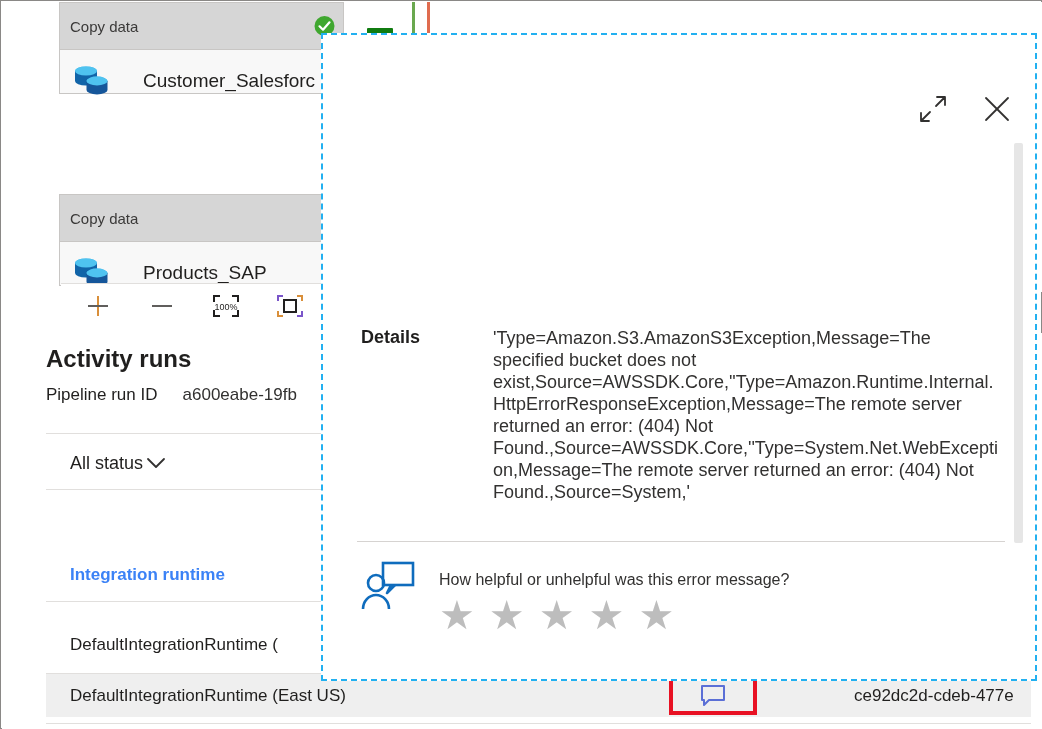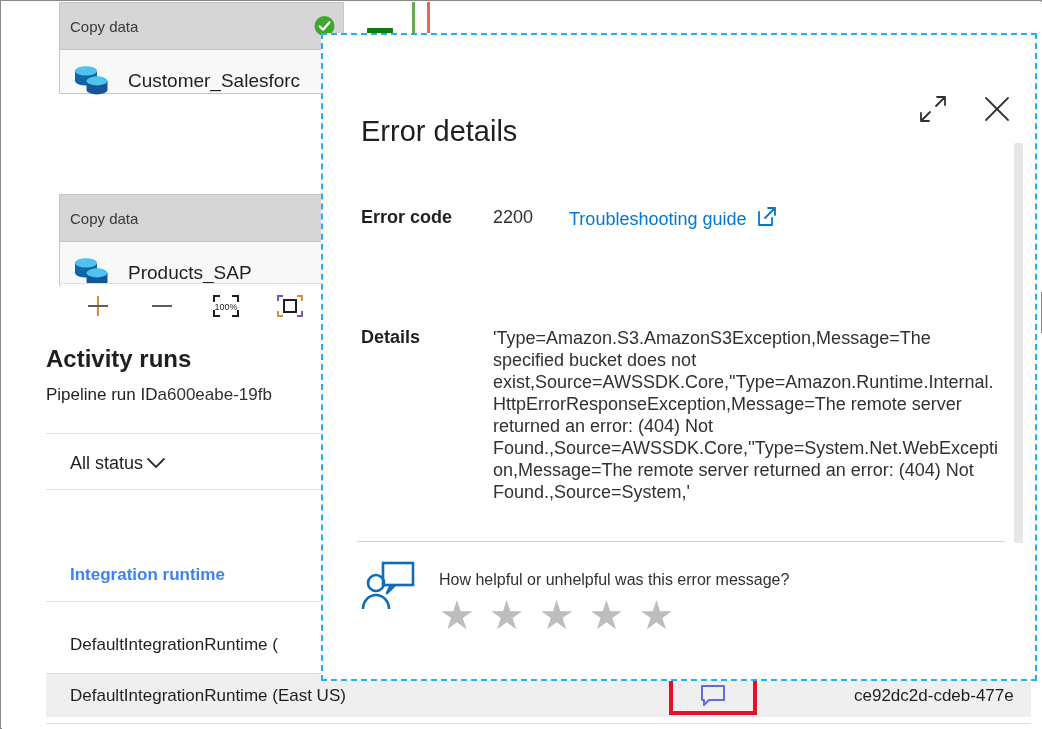--- a/index.html
+++ b/index.html
@@ -66,20 +66,21 @@
     align-items: center;
     padding: 12px 10px;
     gap: 14px;
     height: 62px;
     box-sizing: border-box;
   }
   .activity-card .card-title {
     font-size: 19px;
     color: #201f1e;
     white-space: nowrap;
+    margin-left: 15px;
   }
   .db-icon { width: 44px; height: 40px; flex: 0 0 auto; }
 
   
   .conn-bar {
     position: absolute;
     width: 3px;
     top: 0;
   }
   .green-chip {
@@ -121,21 +122,21 @@
     font-size: 24px;
     font-weight: bold;
     color: #201f1e;
   }
   #pipeline-run-row {
     position: absolute;
     left: 44px; top: 52px;
     font-size: 17px;
     display: flex;
     align-items: baseline;
-    gap: 0;
+    gap: 25px;
     white-space: nowrap;
   }
   #pipeline-run-label { color: #201f1e; }
   #pipeline-run-value { color: #323130; }
 
   .hr-line {
     position: absolute;
     left: 44px;
     width: 985px;
     height: 1px;
@@ -455,54 +456,40 @@
       <span class="cell-id">ce92dc2d-cdeb-477e</span>
     </div>
 
     <div class="hr-line" style="top:390px;"></div>
   </div>
 
   <div id="error-dialog-outline">
 
     <div id="dialog-header"></div>
 
-    <div id="dialog-title">Error details</div>
 
     <div id="dialog-header-actions">
       <span class="header-icon-btn">
         <svg width="34" height="34" viewBox="0 0 34 34">
           <path d="M20 14 L29 5 M29 5 H21 M29 5 V13" stroke="#323130" stroke-width="1.8" fill="none" stroke-linecap="round" stroke-linejoin="round"></path>
           <path d="M14 20 L5 29 M5 29 H13 M5 29 V21" stroke="#323130" stroke-width="1.8" fill="none" stroke-linecap="round" stroke-linejoin="round"></path>
         </svg>
       </span>
       <span class="header-icon-btn">
         <svg width="34" height="34" viewBox="0 0 34 34">
           <line x1="6" y1="6" x2="28" y2="28" stroke="#323130" stroke-width="1.8" stroke-linecap="round"></line>
           <line x1="28" y1="6" x2="6" y2="28" stroke="#323130" stroke-width="1.8" stroke-linecap="round"></line>
         </svg>
       </span>
     </div>
 
     <div id="dialog-scrollbar"></div>
 
     <div id="dialog-body">
 
-      <div class="detail-row" id="error-code-row">
-        <span class="detail-label">Error code</span>
-        <span class="detail-value">2200</span>
-        <a id="troubleshooting-link">
-          <span>Troubleshooting guide</span>
-          <span>
-            <svg width="20" height="20" viewBox="0 0 20 20">
-              <path d="M2 5 V18 H15 V11" stroke="#0078d4" stroke-width="1.8" fill="none" stroke-linecap="round" stroke-linejoin="round"></path>
-              <path d="M8 11 L18 1 M11 1 H18 V8" stroke="#0078d4" stroke-width="1.8" fill="none" stroke-linecap="round" stroke-linejoin="round"></path>
-            </svg>
-          </span>
-        </a>
-      </div>
 
 
       <div class="detail-row" id="details-row">
         <span class="detail-label">Details</span>
         <span class="detail-value" id="details-text">'Type=Amazon.S3.AmazonS3Exception,Message=The specified bucket does not exist,Source=AWSSDK.Core,''Type=Amazon.Runtime.Internal.HttpErrorResponseException,Message=The remote server returned an error: (404) Not Found.,Source=AWSSDK.Core,''Type=System.Net.WebException,Message=The remote server returned an error: (404) Not Found.,Source=System,'</span>
       </div>
     </div>
 
     <div id="dialog-divider"></div>
 

